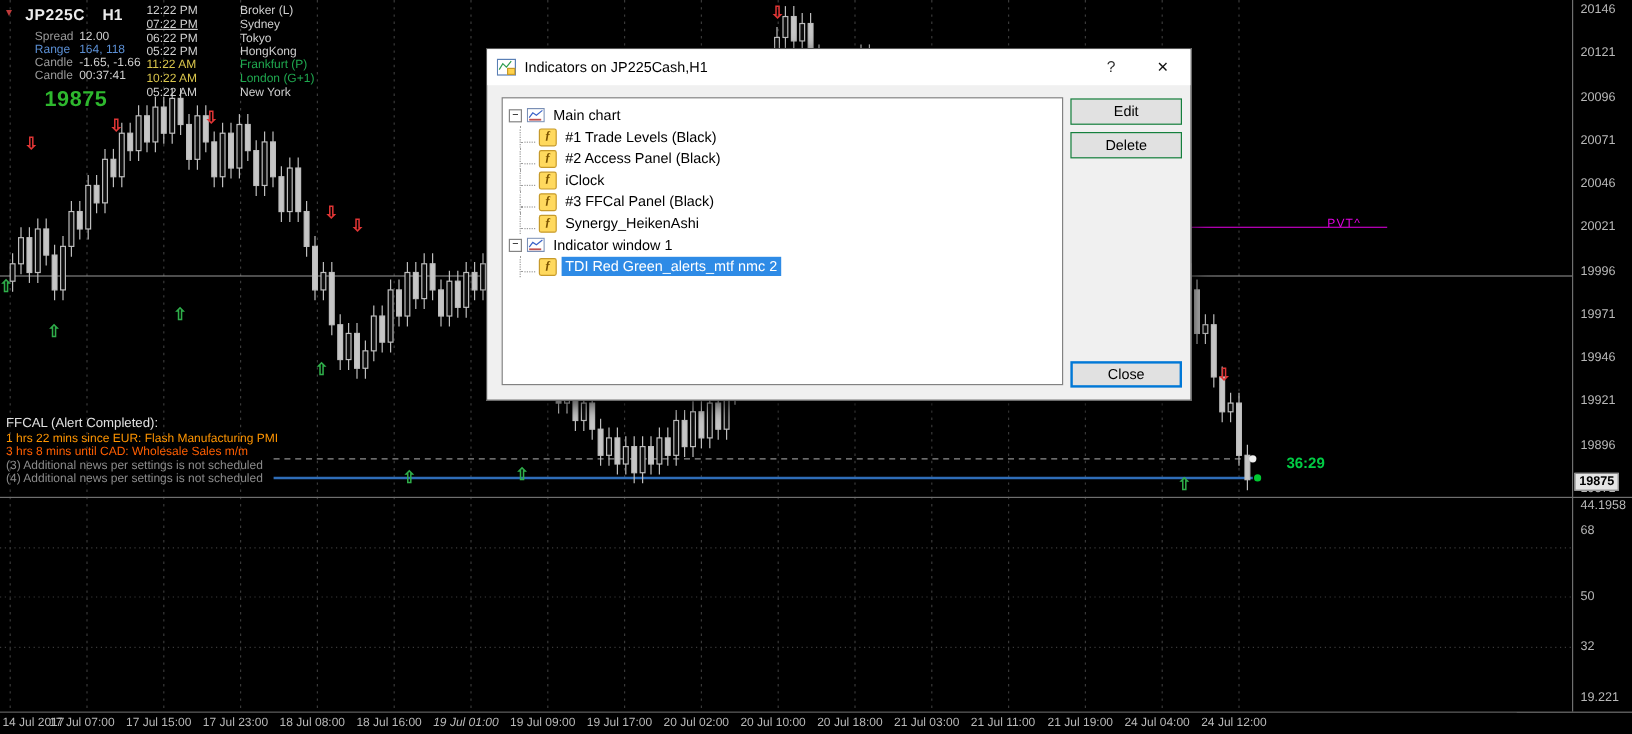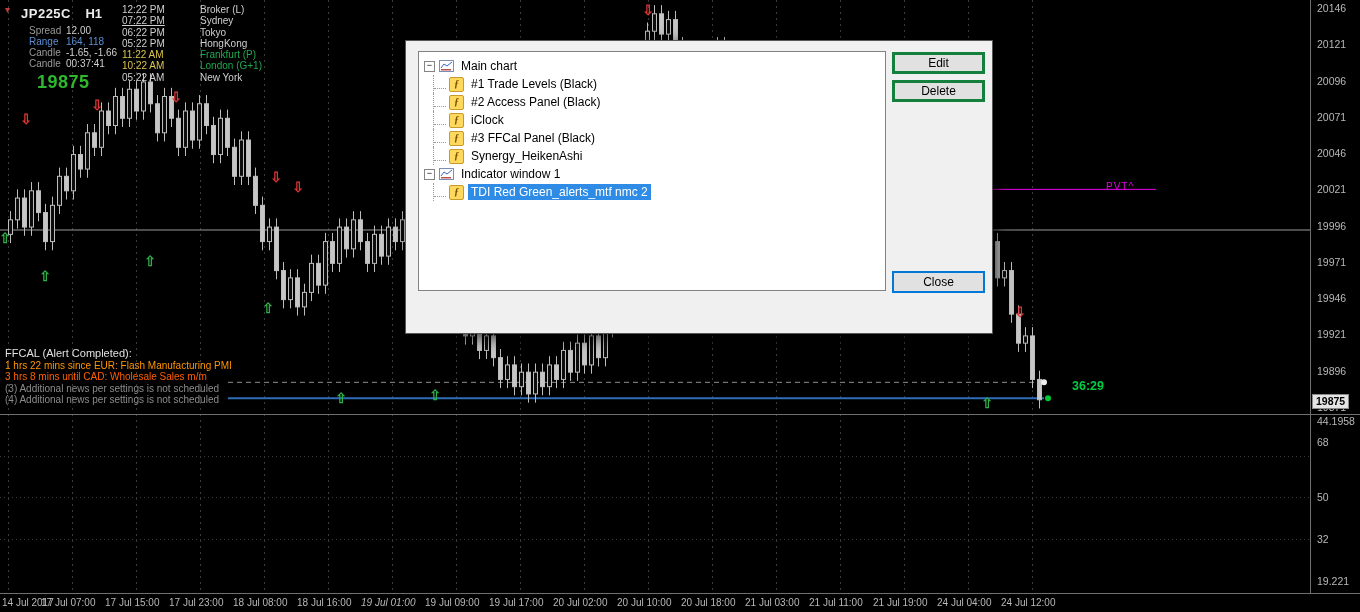--- a/index.html
+++ b/index.html
@@ -49,21 +49,21 @@
   .dtitle{height:30px;background:#fff;display:flex;align-items:center;position:relative;}
   .dicon{margin-left:8px;width:16px;height:16px;flex:none;}
   .dtext{margin-left:7px;font-size:12px;color:#000;}
   .dhelp{position:absolute;right:46px;top:0;width:40px;height:30px;text-align:center;line-height:30px;
          font-size:13px;color:#333;cursor:default;}
   .dclose{position:absolute;right:2px;top:0;width:42px;height:30px;text-align:center;line-height:30px;
           font-size:12px;color:#111;cursor:default;}
   .dbody{position:relative;height:262px;}
   .listbox{position:absolute;left:12px;top:10px;width:468px;height:240px;background:#fff;
            border:1px solid #828282;padding:5px 4px;box-sizing:border-box;overflow:hidden;}
-  .dbtn{position:absolute;left:486px;width:93px;height:22px;background:#e1e1e1;border:3px solid #15803d;
+  .dbtn{position:absolute;left:486px;width:93px;height:22px;background:#e1e1e1;border:1px solid #15803d;
         font-size:12px;font-family:inherit;color:#000;padding:0;}
   .dbtn.focus{border:2px solid #0078d7;}
 
   
   .trow{display:flex;align-items:center;height:18px;white-space:nowrap;}
   .trow.kid{margin-left:10px;border-left:1px dotted #9c9c9c;}
   .minus{width:9px;height:9px;flex:none;background:#fff;border:1px solid #848484;color:#000;
          font-size:9px;line-height:7px;text-align:center;margin:0 4px 0 1px;}
   .stub{width:12px;height:9px;flex:none;border-bottom:1px dotted #9c9c9c;margin-right:3px;}
   .chart-ico{flex:none;margin-right:4px;display:inline-flex;}
@@ -489,20 +489,32 @@
       <div class="tlab" style="left: 617px;">20 Jul 10:00</div>
       <div class="tlab" style="left: 681px;">20 Jul 18:00</div>
       <div class="tlab" style="left: 745px;">21 Jul 03:00</div>
       <div class="tlab" style="left: 809px;">21 Jul 11:00</div>
       <div class="tlab" style="left: 873px;">21 Jul 19:00</div>
       <div class="tlab" style="left: 937px;">24 Jul 04:00</div>
       <div class="tlab" style="left: 1001px;">24 Jul 12:00</div>
     </div>
 
   <div class="dialog">
+    <div class="dtitle">
+      <span class="dicon">
+        <svg width="16" height="16" viewBox="0 0 16 16">
+          <rect x="0.5" y="1.5" width="15" height="13" fill="#ffffff" stroke="#5a7fb5"></rect>
+          <polyline points="2,10 5,5 8,8 12,3" stroke="#2e9e4f" fill="none"></polyline>
+          <rect x="9" y="9" width="6" height="5" fill="#ffd24a" stroke="#c79a2a"></rect>
+        </svg>
+      </span>
+      <span class="dtext">Indicators on JP225Cash,H1</span>
+      <span class="dhelp">?</span>
+      <span class="dclose">✕</span>
+    </div>
     <div class="dbody">
       <div class="listbox" id="tree">
           <div class="trow">
             <span class="minus">−</span>
             <span class="chart-ico">
               <svg width="15" height="12" viewBox="0 0 15 12">
                 <rect x="0.5" y="0.5" width="14" height="11" fill="#ffffff" stroke="#7a8fb5"></rect>
                 <polyline points="2,8 5,4 8,6 13,2" fill="none" stroke="#3a62c8"></polyline>
                 <rect x="2" y="9" width="10" height="1.5" fill="#c05050"></rect>
               </svg>

